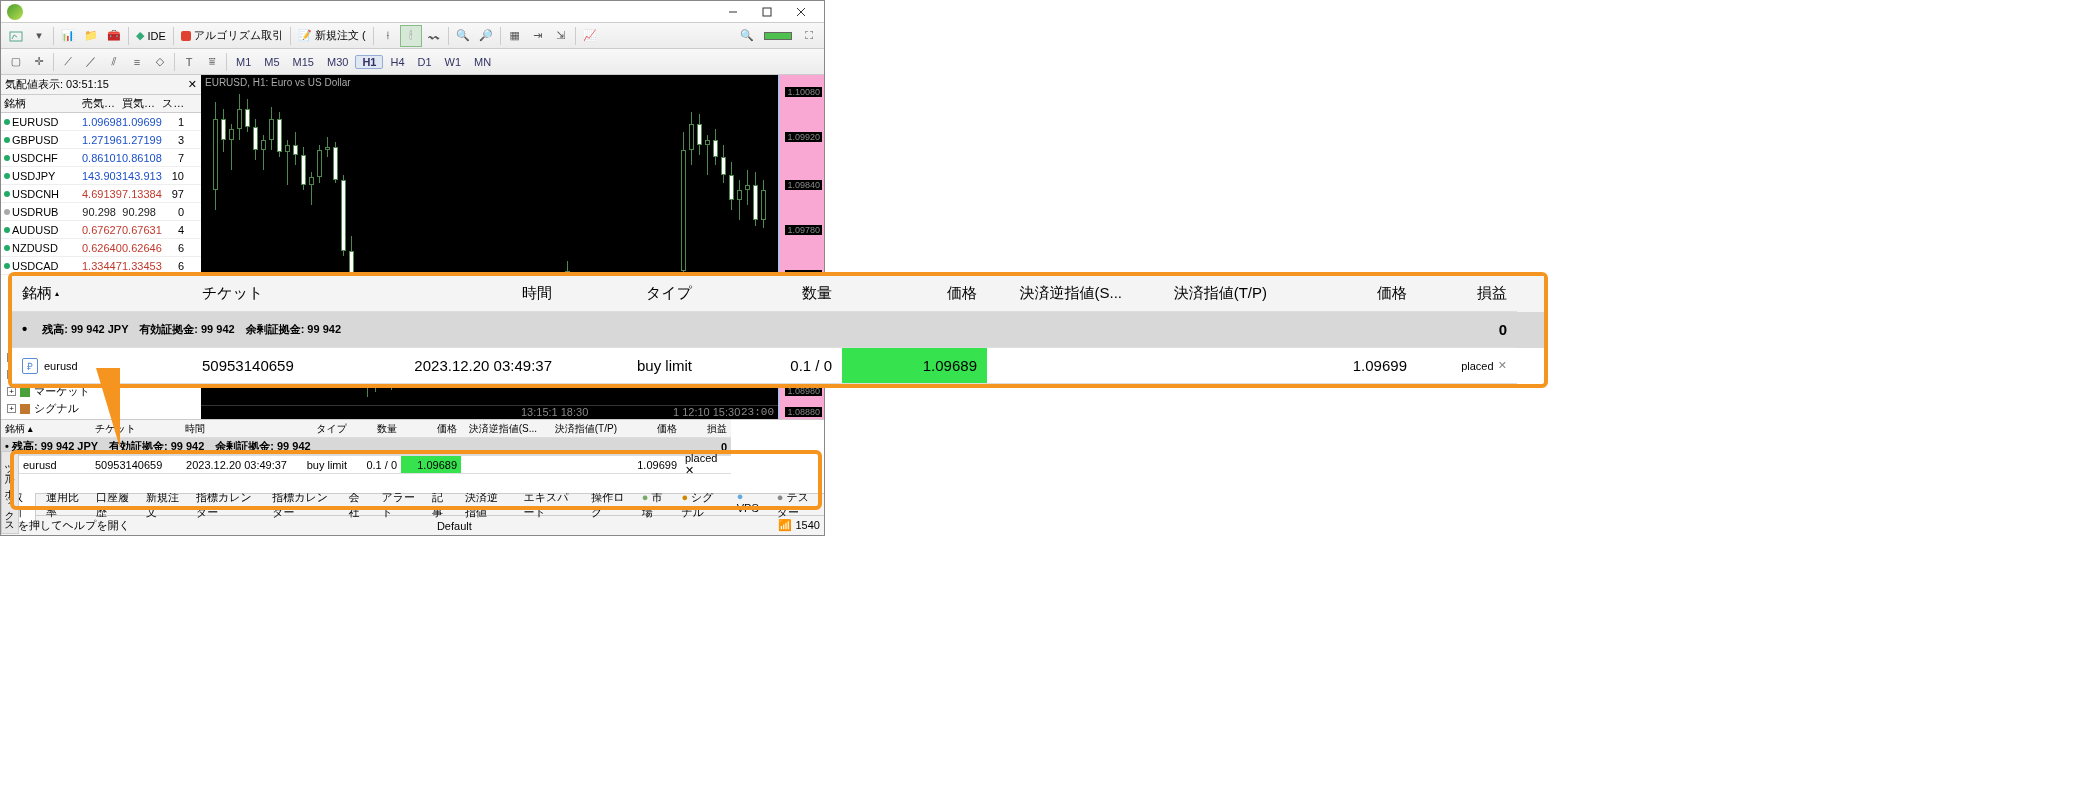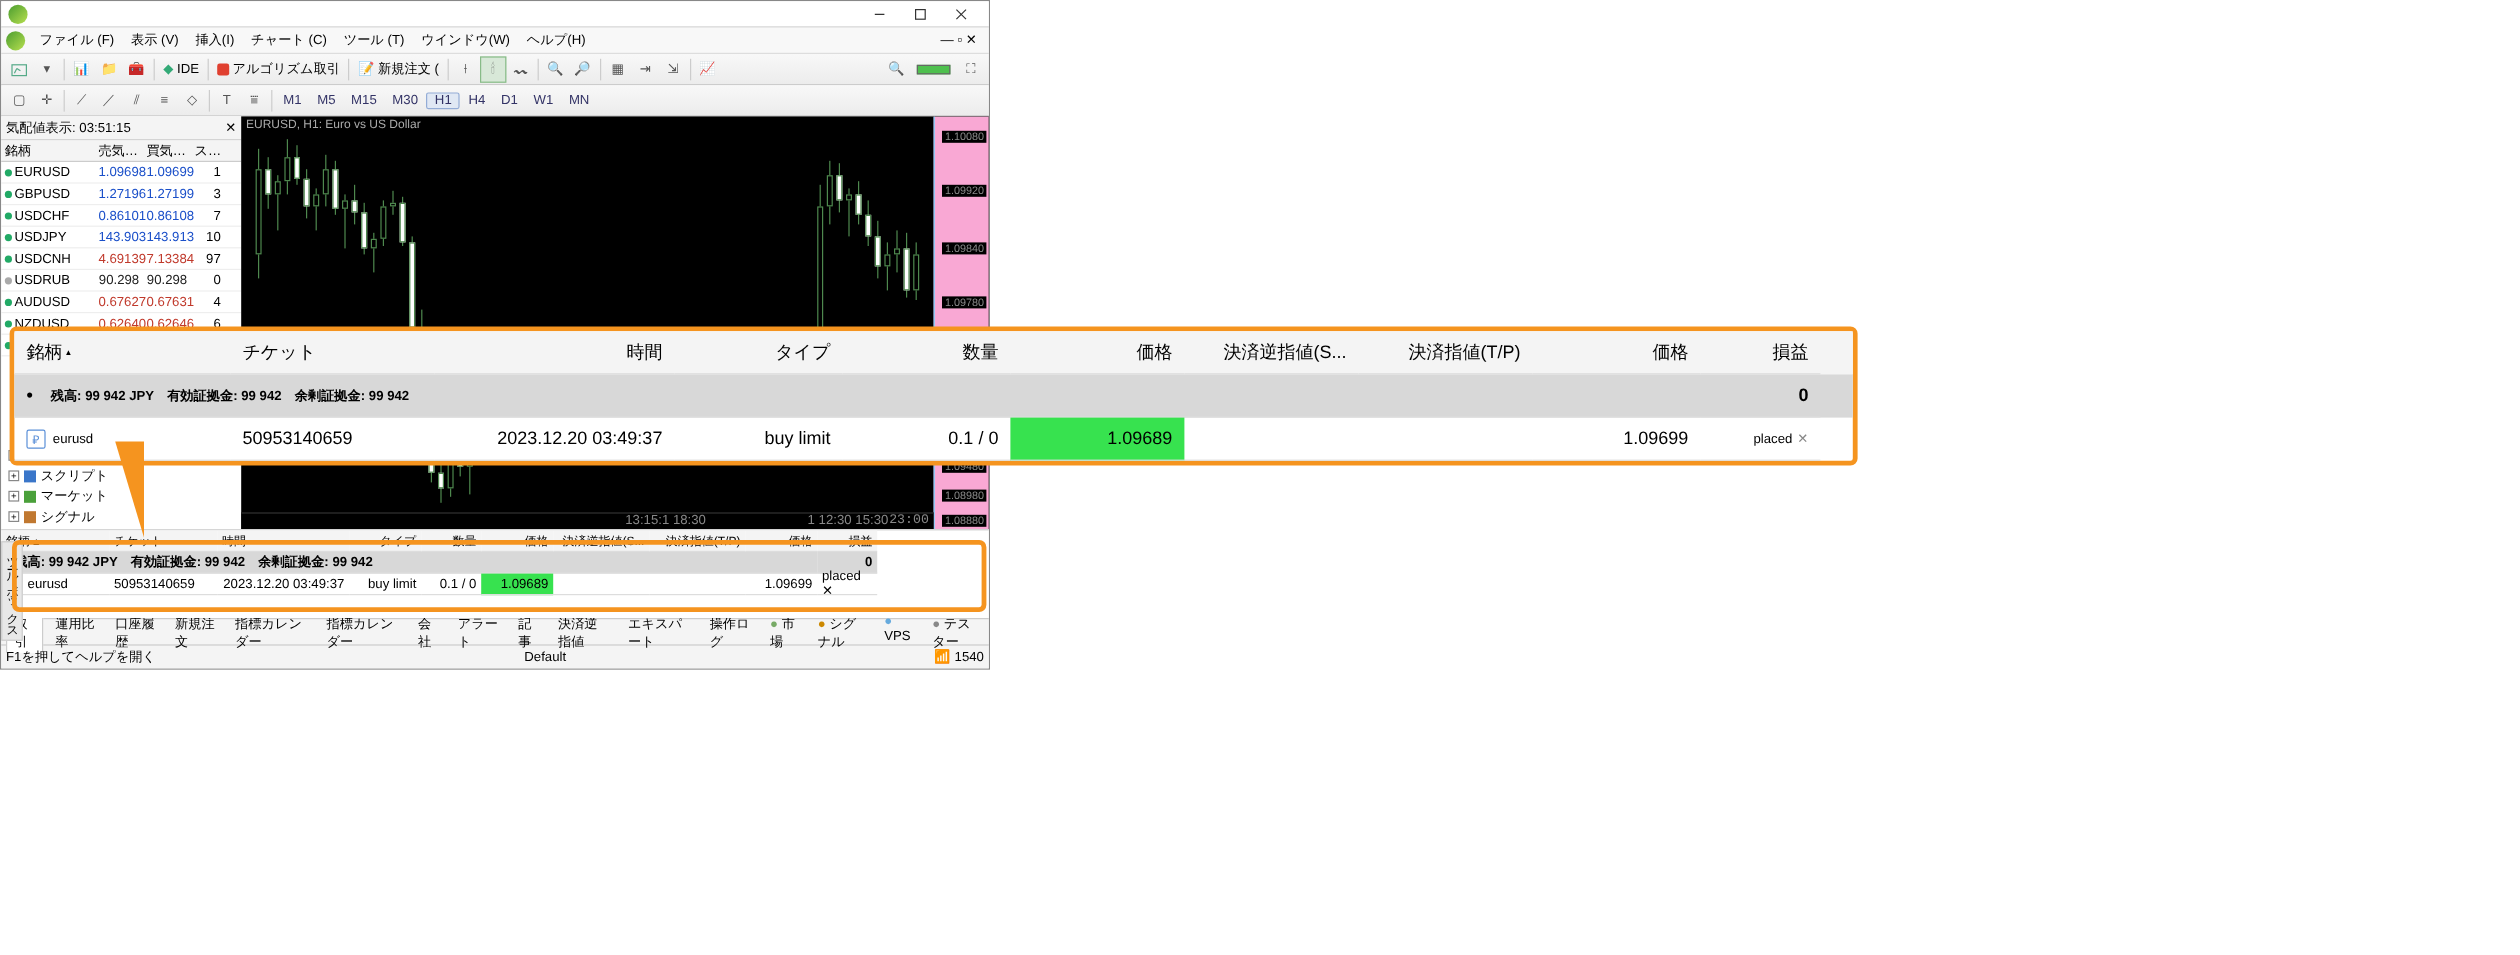--- a/index.html
+++ b/index.html
@@ -13,21 +13,21 @@
 .menubar span { padding:2px 6px; }
 .toolbar { height:26px; background:linear-gradient(#f8f8f8,#ececec); display:flex; align-items:center; padding:0 4px; border-bottom:1px solid #ccc; gap:1px; }
 .toolbar .tb { width:22px; height:22px; display:flex; align-items:center; justify-content:center; color:#555; }
 .toolbar .sep { width:1px; height:18px; background:#ccc; margin:0 2px; }
 .toolbar .txt { padding:0 4px; display:flex; align-items:center; gap:3px; }
 .batt { width:28px; height:8px; background:#4ec04e; border:1px solid #666; }
 .toolbar2 { height:26px; background:linear-gradient(#f8f8f8,#ececec); display:flex; align-items:center; padding:0 4px; border-bottom:1px solid #ccc; gap:1px; }
 .toolbar2 .tb { width:22px; height:22px; display:flex; align-items:center; justify-content:center; color:#555; }
 .toolbar2 .sep { width:1px; height:18px; background:#ccc; margin:0 2px; }
 .toolbar2 .tf { padding:0 6px; color:#336; }
-.toolbar2 .tf.active { background:#e0e8f4; border:1px solid #93acd6; border-radius:2px; }
+.toolbar2 .tf.active { background:#e0e8f4; border:1px solid #93acd6; border-radius:2px;font-weight:bold; }
 .split { display:flex; height:344px; }
 .left { width:200px; background:#fff; display:flex; flex-direction:column; }
 .panel-head { height:20px; background:#f4f4f4; border-bottom:1px solid #ccc; display:flex; align-items:center; padding:0 4px; justify-content:space-between; font-size:10px; }
 .mw-head { display:grid; grid-template-columns:78px 40px 40px 28px; height:18px; background:#f4f4f4; border-bottom:1px solid #ccc; font-size:10px; align-items:center; }
 .mw-head span { padding:0 3px; }
 .mw-row { display:grid; grid-template-columns:78px 40px 40px 28px; height:18px; font-size:10px; align-items:center; border-bottom:1px solid #eee; }
 .mw-row span { padding:0 3px; text-align:right; }
 .mw-row span:first-child { text-align:left; display:flex; align-items:center; gap:2px; }
 .dot { width:6px; height:6px; border-radius:50%; }
 .blue { color:#1a4fc9; } .red { color:#c0392b; } .black { color:#222; }
@@ -88,31 +88,20 @@
           <rect x="1" y="1" width="8" height="8" fill="none" stroke="#333"></rect>
         </svg>
       </div>
    <div class="ticon">
         <svg viewBox="0 0 10 10">
           <line x1="1" y1="1" x2="9" y2="9" stroke="#333"></line>
           <line x1="9" y1="1" x2="1" y2="9" stroke="#333"></line>
         </svg>
       </div>
  </div>
- <div class="menubar">
-   <div class="logo" style="position:static;margin-right:4px"></div>
-   <span>ファイル (F)</span>
-   <span>表示 (V)</span>
-   <span>挿入(I)</span>
-   <span>チャート (C)</span>
-   <span>ツール (T)</span>
-   <span>ウインドウ(W)</span>
-   <span>ヘルプ(H)</span>
-   <span style="margin-left:auto">— ▫ ✕</span>
- </div>
  <div class="toolbar">
    <div class="tb">
         <svg width="14" height="14" viewBox="0 0 14 14">
           <rect x="1" y="3" width="12" height="9" fill="none" stroke="#5a8"></rect>
           <line x1="3" y1="10" x2="5" y2="6" stroke="#5a8"></line>
           <line x1="5" y1="6" x2="8" y2="8" stroke="#5a8"></line>
         </svg>
       </div>
    <div class="tb">▾</div>
    <div class="sep"></div>
@@ -435,21 +424,21 @@
           <div class="ticklabel" style="top: 32%;">1.09840</div>
           <div class="ticklabel" style="top: 45%;">1.09780</div>
           <div class="ticklabel" style="top: 58%;">1.09680</div>
           <div class="ticklabel" style="top: 72%;">1.09580</div>
           <div class="ticklabel" style="top: 85%;">1.09480</div>
           <div class="ticklabel" style="top: 92%;">1.08980</div>
           <div class="ticklabel" style="top: 98%;">1.08880</div>
         </div>
      <div class="time-axis" id="time-axis">
           <span style="left: 320px;">13:15:1 18:30</span>
-          <span style="left: 472px;">1 12:30 15:30</span>
+          <span style="left: 472px;">1 12:10 15:30</span>
           <span style="left: 540px; font-family: Liberation Mono, monospace;">23:00</span>
         </div>
    </div>
  </div>
  <div class="toolbox">
    <div class="tb-grid tbh" id="tb-head">
         <div class="tb-head">銘柄 ▴</div>
         <div class="tb-head">チケット</div>
         <div class="tb-head">時間</div>
         <div class="tb-head right-align">タイプ</div>

